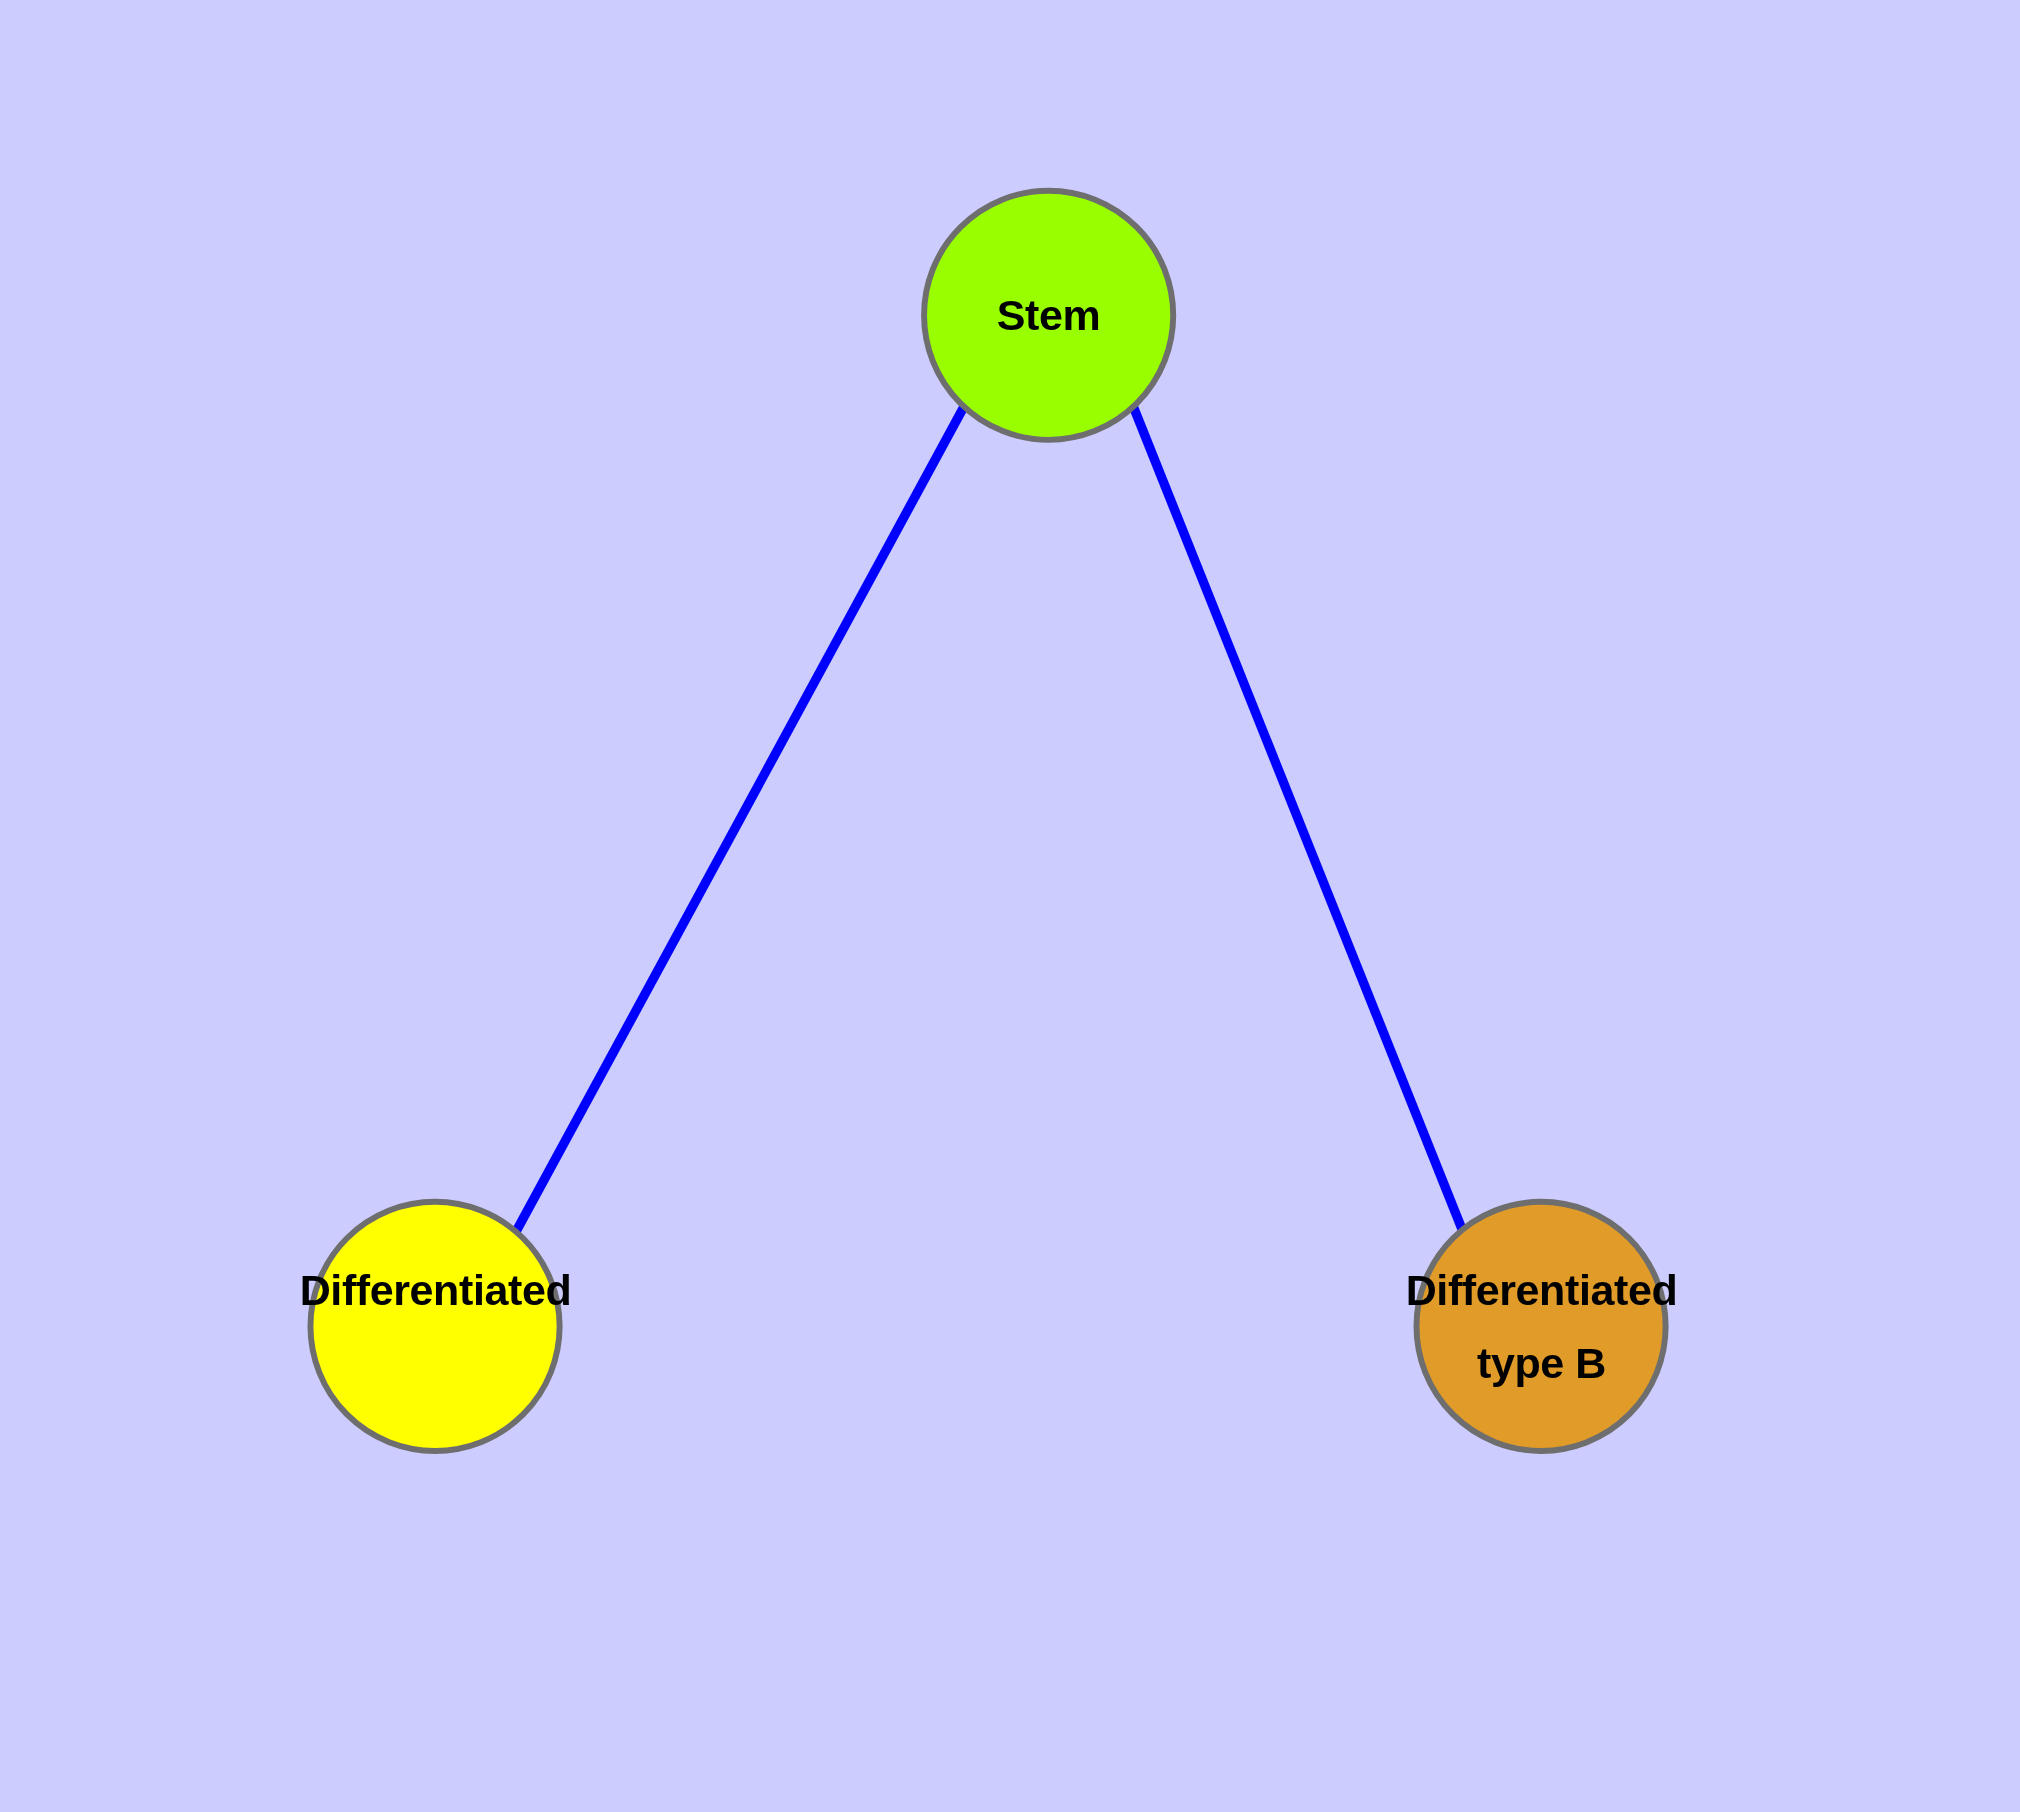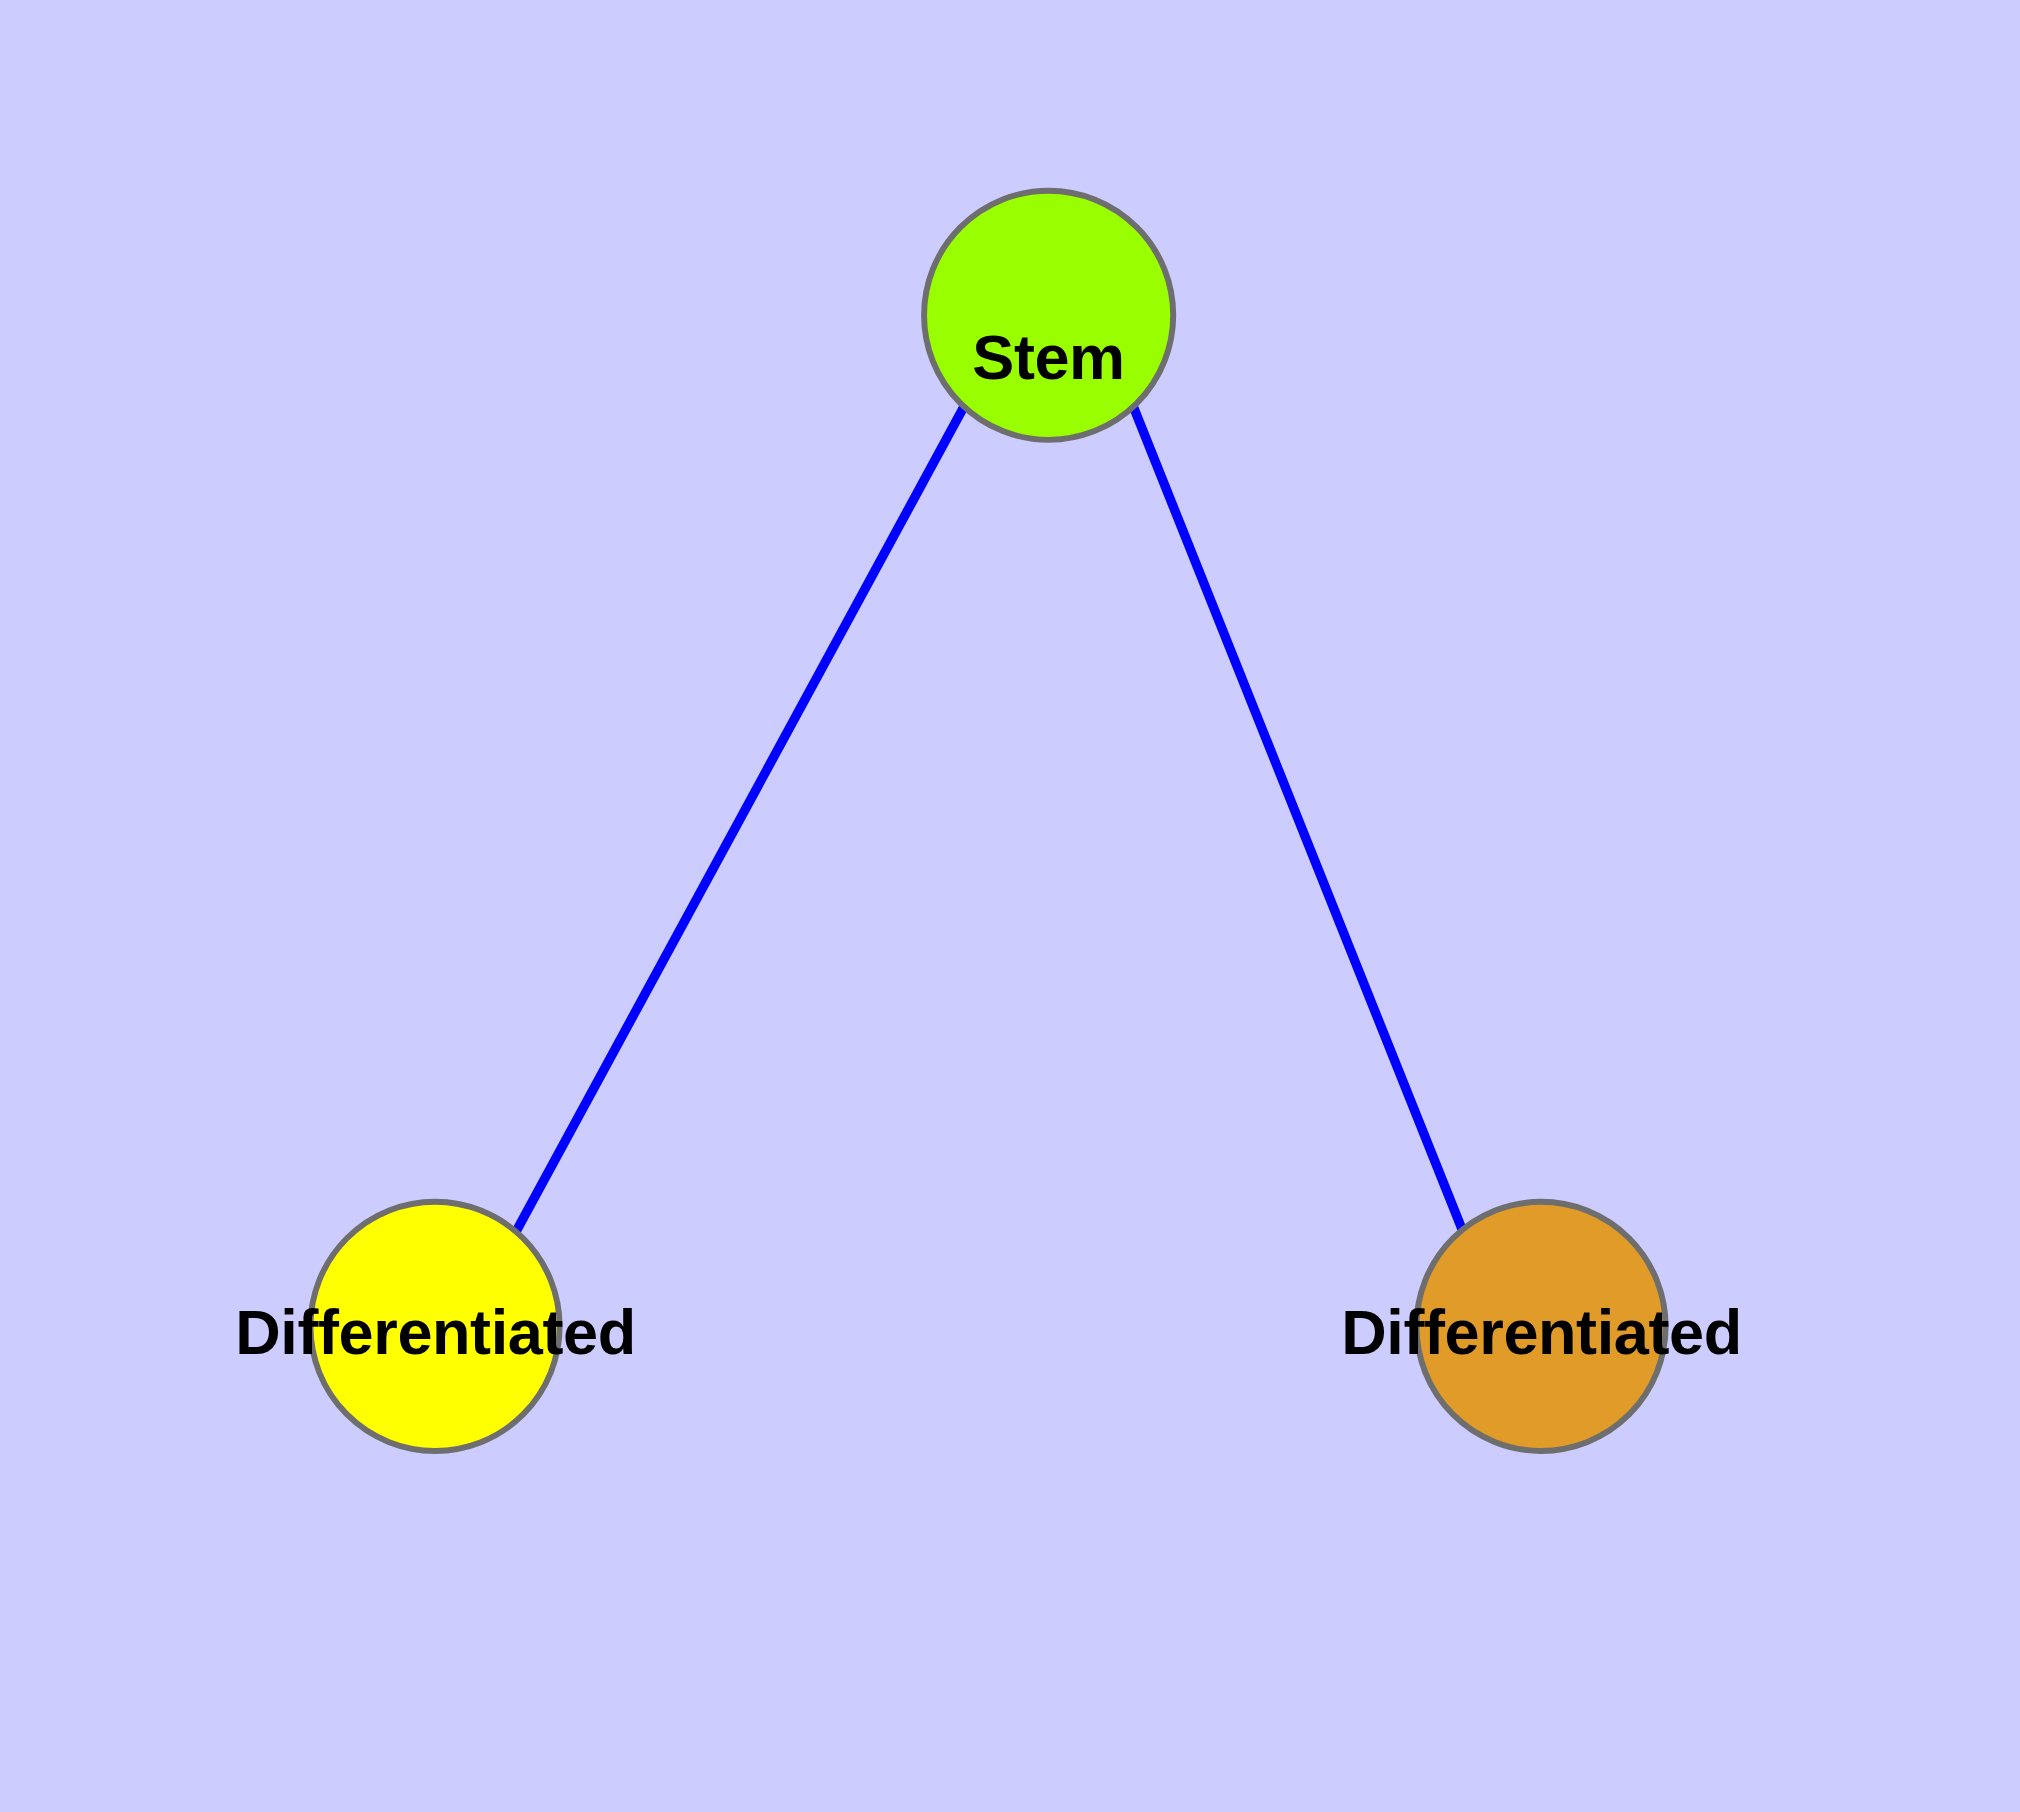--- a/index.html
+++ b/index.html
@@ -25,26 +25,25 @@
     width: 2021px;
     height: 1812px;
     display: block;
   }
   .node-label {
     position: absolute;
     text-align: center;
     color: #000000;
     font-family: "Liberation Sans", sans-serif;
     font-weight: bold;
-    font-size: 63px;
+    font-size: 43px;
     line-height: 73px;
     white-space: nowrap;
     pointer-events: none;
     letter-spacing: -0.4px;
-    margin-top: 42px;
   }
 </style>
 </head>
 <body>
 
 <div id="canvas" style="width: 2021px; height: 1812px; background: rgb(204, 204, 255);">
 
   <svg id="graph-svg" viewBox="0 0 2384 2138">
     <g>
       <line x1="1137" y1="480" x2="607" y2="1456" stroke="#0000ff" stroke-width="11" stroke-linecap="butt"></line>
@@ -60,16 +59,17 @@
   <div class="node-label" style="left: 794px; top: 279px; width: 509px;">
     <div>Stem</div>
   </div>
 
   <div class="node-label" style="left: 181px; top: 1254px; width: 509px;">
     <div>Differentiated</div>
   </div>
 
   <div class="node-label" style="left: 1287px; top: 1254px; width: 509px;">
     <div>Differentiated</div>
+    <div>type B</div>
   </div>
 
 </div>
 
 
 </body></html>

